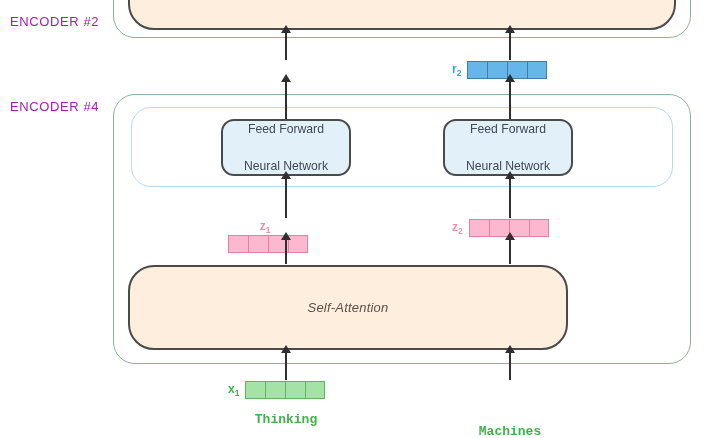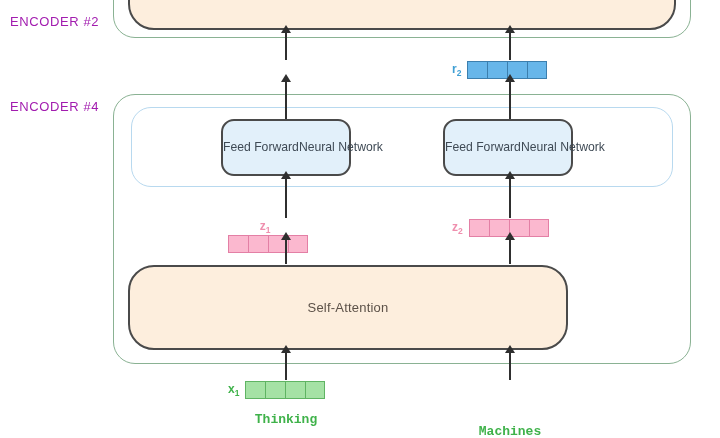--- a/index.html
+++ b/index.html
@@ -76,20 +76,21 @@
     top: -58px;
     width: 548px;
     height: 88px;
   }
   
   #sa-1 {
     left: 128px;
     top: 265px;
     width: 440px;
     height: 85px;
+    font-style: italic;
   }
 
   
   #ffn-container {
     position: absolute;
     left: 131px;
     top: 107px;
     width: 542px;
     height: 80px;
     border: 1.5px solid #b8d9ef;
@@ -99,21 +100,21 @@
 
   
   .ffn-box {
     position: absolute;
     width: 130px;
     height: 57px;
     background: #e2f0fa;
     border: 2px solid #4a4a4a;
     border-radius: 13px;
     display: flex;
-    flex-direction: row;
+    flex-direction: column;
     align-items: center;
     justify-content: space-between;
     line-height: 1.32;
   }
   .ffn-line {
     font-size: 12.2px;
     color: #3f4a55;
     font-family: "Liberation Sans", sans-serif;
     white-space: nowrap;
   }

